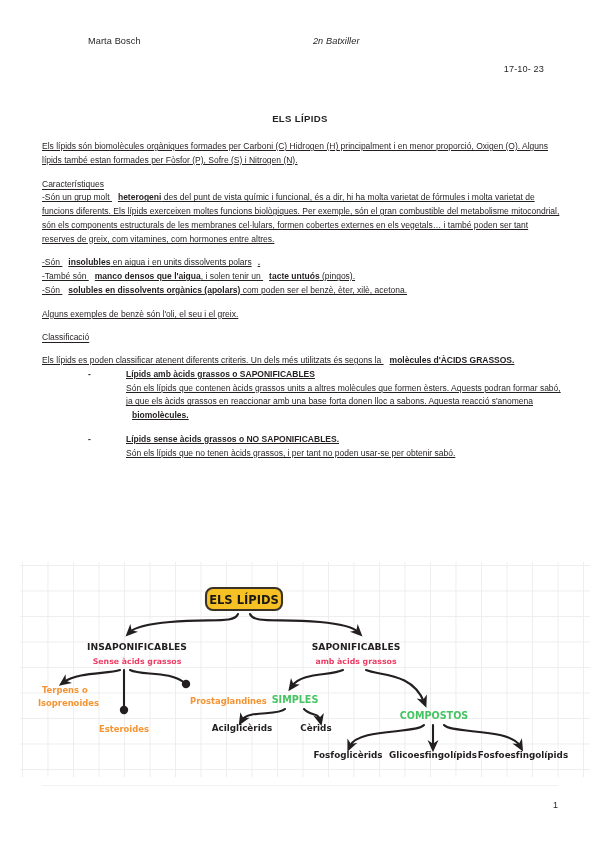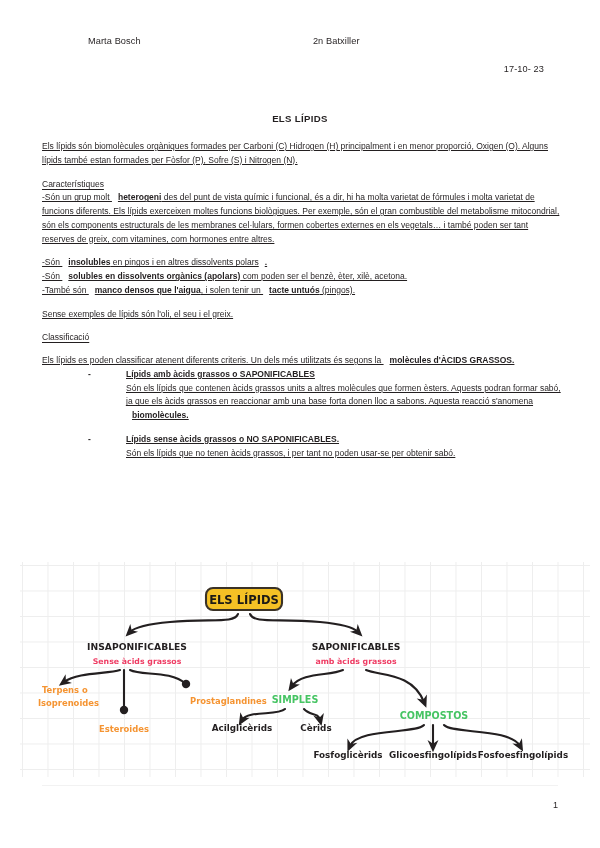--- a/index.html
+++ b/index.html
@@ -27,21 +27,21 @@
     top: 36px;
     left: 42px;
     width: 516px;
     display: flex;
     justify-content: space-between;
     font-size: 9.2px;
     letter-spacing: .1px;
     color: #231f20;
   }
   .doc-header .hcell { white-space: pre; padding-left: 46px; }
-  .doc-header .hcell.mid { margin-left: 28px; }
+  .doc-header .hcell.mid { margin-left: 28px; font-style: italic; }
   .doc-header .hcell.right { margin-right: 14px; margin-top: 28px; }
 
   
   .doc-title {
     position: absolute;
     top: 113px;
     left: 0;
     width: 600px;
     text-align: center;
     font-size: 9.6px;
@@ -135,29 +135,29 @@
     <p>Els lípids són biomolècules orgàniques formades per Carboni (C) Hidrogen (H) principalment i en menor proporció, Oxigen (O). Alguns lípids també estan formades per Fòsfor (P), Sofre (S) i Nitrogen (N).</p>
 
     <div class="spacer-sm"></div>
 
     <p class="underline-h">Característiques</p>
 
     <p><span>-Són un grup molt </span><b>heterogeni</b><span> des del punt de vista químic i funcional, és a dir, hi ha molta varietat de fórmules i molta varietat de funcions diferents. Els lípids exerceixen moltes funcions biològiques. Per exemple, són el gran combustible del metabolisme mitocondrial, són els components estructurals de les membranes cel·lulars, formen cobertes externes en els vegetals… i també poden ser tant reserves de greix, com vitamines, com hormones entre altres.</span></p>
 
     <div class="spacer-sm"></div>
 
-    <p><span>-Són </span><b>insolubles</b><span> en pingos i en altres dissolvents polars</span><b>.</b></p>
+    <p><span>-Són </span><b>insolubles</b><span> en aigua i en units dissolvents polars</span><b>.</b></p>
+
+    <p><span>-També són </span><b>manco densos que l'aigua</b><span>, i solen tenir un </span><b>tacte untuós</b><span> (pingos).</span></p>
 
     <p><span>-Són </span><b>solubles en dissolvents orgànics (apolars)</b><span> com poden ser el benzè, èter, xilè, acetona.</span></p>
 
-    <p><span>-També són </span><b>manco densos que l'aigua</b><span>, i solen tenir un </span><b>tacte untuós</b><span> (pingos).</span></p>
-
-    <div class="spacer-sm"></div>
-
-    <p>Sense exemples de lípids són l'oli, el seu i el greix.</p>
+    <div class="spacer-sm"></div>
+
+    <p>Alguns exemples de benzè són l'oli, el seu i el greix.</p>
 
     <div class="spacer-sm"></div>
 
     <p class="underline-h">Classificació</p>
 
     <div class="spacer-xs"></div>
 
     <p><span>Els lípids es poden classificar atenent diferents criteris. Un dels més utilitzats és segons la </span><b>molècules d'ÀCIDS GRASSOS.</b></p>
 
     <div class="bullet-block">

